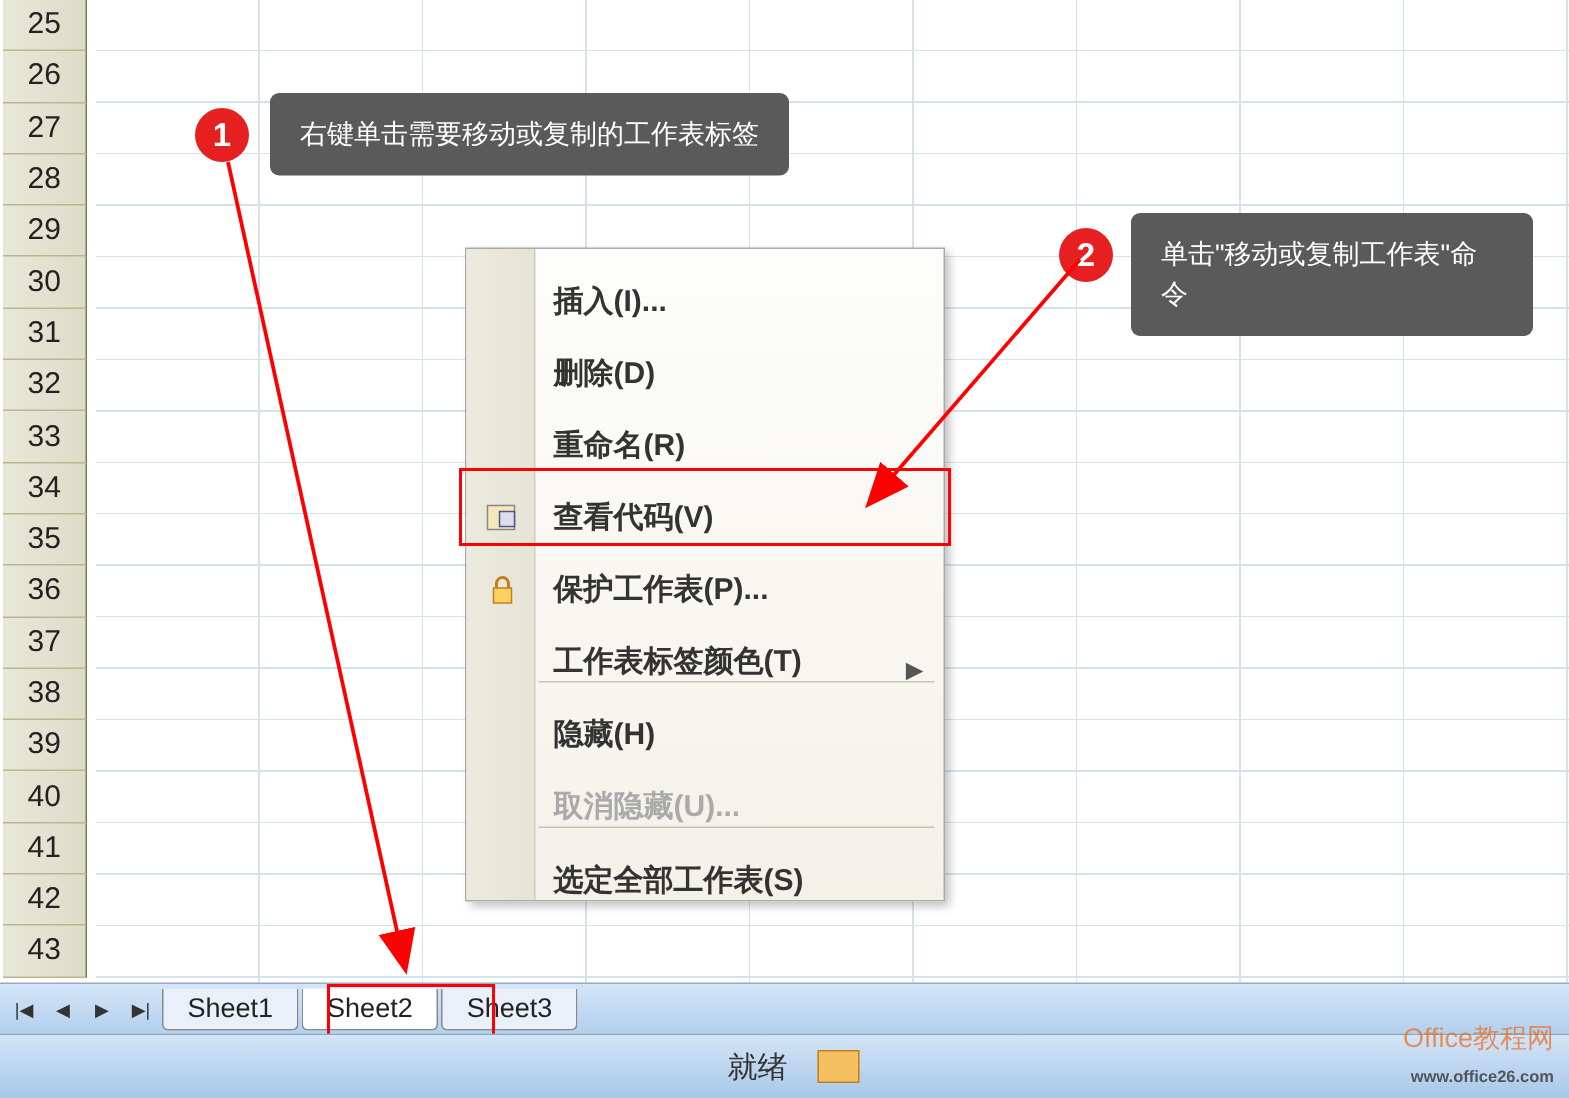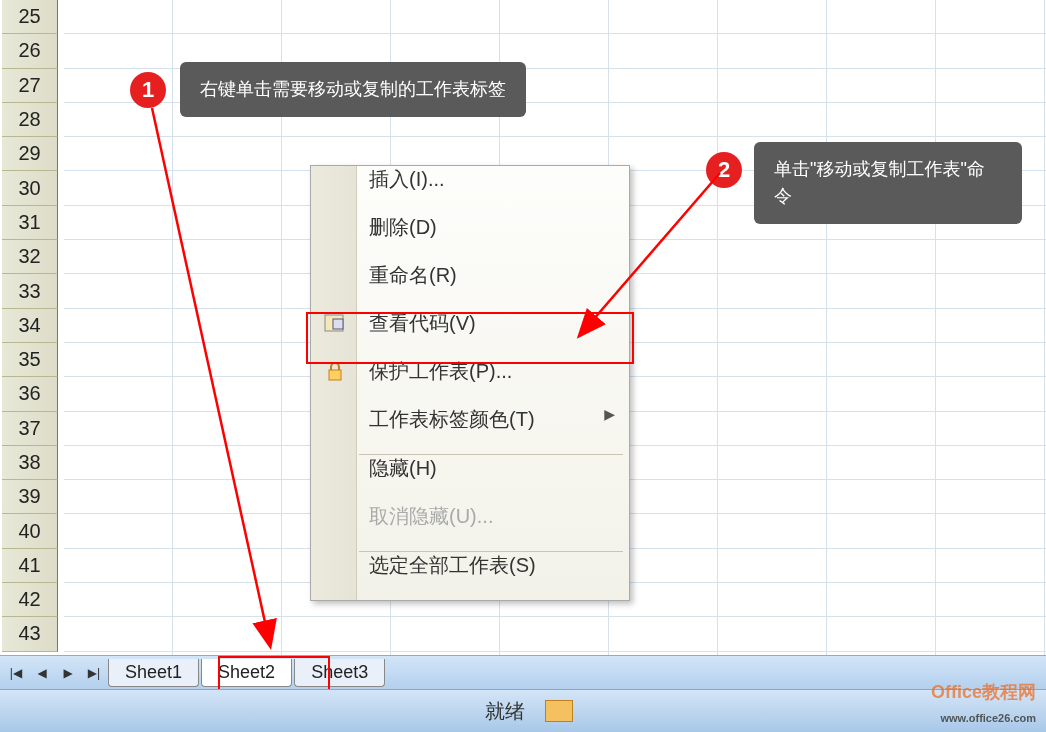--- a/index.html
+++ b/index.html
@@ -127,25 +127,26 @@
       left: 0;
       top: 0;
       bottom: 0;
       width: 46px;
       background: linear-gradient(to right, #eceadd, #e6e4d6);
       border-right: 1px solid #d0cdb8;
     }
     .menu-item {
       height: 48px;
       display: flex;
-      align-items: flex-start;
+      align-items: flex-end;
       padding-left: 58px;
       font-size: 20px;
       color: #333;
       position: relative;
+      font-weight: bold;
     }
     .menu-item.disabled { color: #aaa; }
     .menu-sep {
       height: 1px;
       background: #c8c5b3;
       margin-left: 48px;
       margin-right: 6px;
     }
     .menu-item.highlighted {
       background: linear-gradient(to bottom, #fff4c4, #ffd75e);
@@ -211,21 +212,21 @@
       font-size: 11px;
       font-weight: bold;
       opacity: 0.85;
     }
     .watermark2 {
       position: absolute;
       right: 10px;
       bottom: 28px;
       color: #ec6a20;
       font-size: 18px;
-      font-weight: bold;
+      font-weight: normal;
       opacity: 0.7;
     }
   </style>
 </head>
 <body>
 
 <div class="row-headers">
   <div class="row-header">25</div>
   <div class="row-header">26</div>
   <div class="row-header">27</div>

